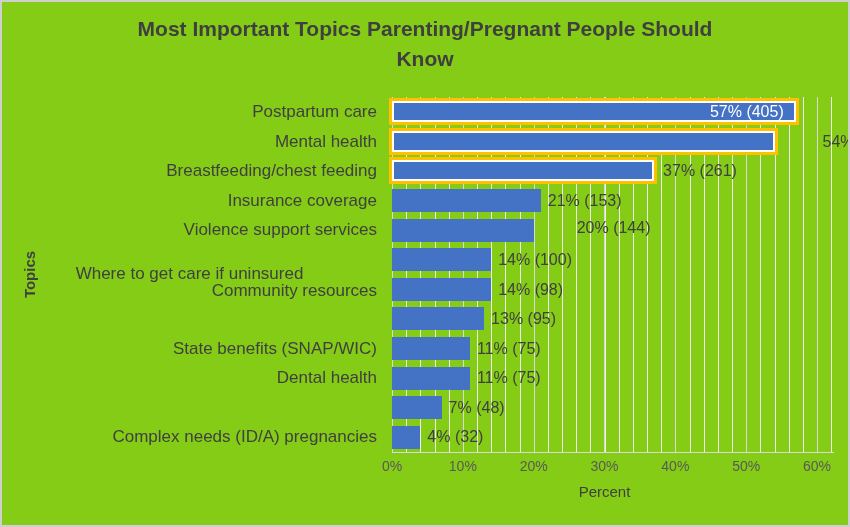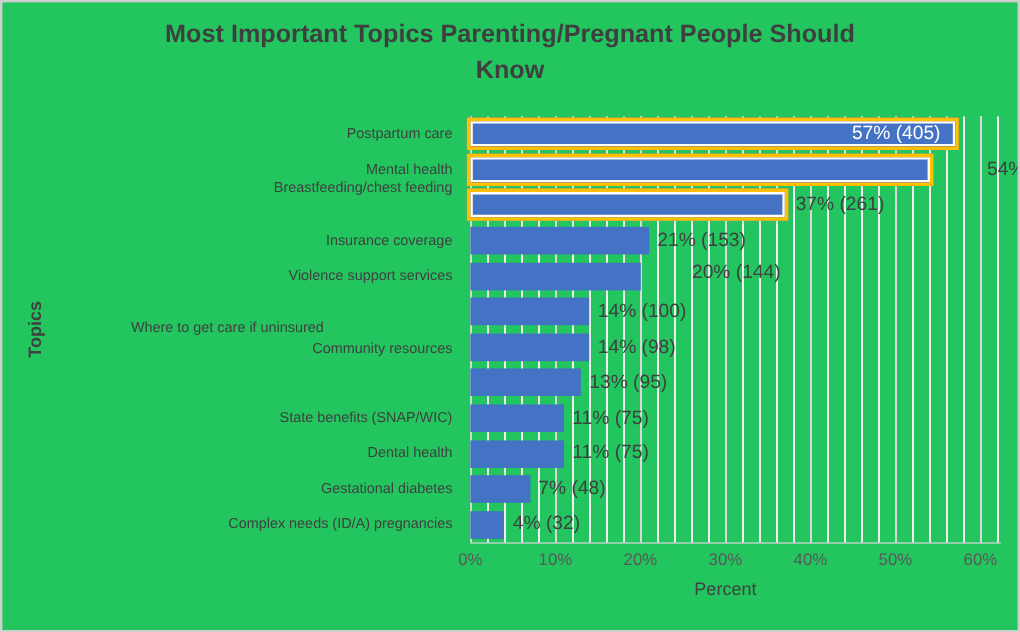--- a/index.html
+++ b/index.html
@@ -1,20 +1,20 @@
 <!DOCTYPE html>
 <html><head>
 <meta charset="utf-8">
 <style>
   html,body{margin:0;padding:0;background:#fff;}
   #canvas{
     position:relative;
     width:850px;height:527px;
     box-sizing:border-box;
-    background:#22c55e;
+    background:#84cc16;
     border:2px solid #d0cece;
     font-family:"Liberation Sans", sans-serif;
     overflow:hidden;
   }
   .chart-title{
     position:absolute;top:12px;left:0;right:0;
     text-align:center;
     font-size:21px;font-weight:bold;color:#3f3f3f;
     line-height:30px;
   }
@@ -26,21 +26,21 @@
     transform:rotate(-90deg);
     white-space:nowrap;
     font-size:15px;font-weight:bold;color:#404040;
   }
   .cats{
     position:absolute;left:0;top:95px;width:382px;height:355px;
   }
   .cat-label{
     position:absolute;left:0;right:7px;
     text-align:right;
-    font-size:12px;color:#404040;
+    font-size:17px;color:#404040;
     white-space:nowrap;
   }
   .plot{
     position:absolute;left:390px;top:95px;width:442px;height:355px;
     border-bottom:1px solid #d9d9d9;
     background-image:
       repeating-linear-gradient(to right, #d9d9d9 0 1px, transparent 1px 70.83px),
       repeating-linear-gradient(to right, #efefef 0 1px, transparent 1px 14.167px);
   }
   .bar{
@@ -86,28 +86,27 @@
     <div>Know</div>
   </div>
 
   <div class="y-title">
     <span>Topics</span>
   </div>
 
   <div class="cats">
       <div class="cat-label" style="top: 0px; height: 29.5833px; line-height: 29.5833px;">Postpartum care</div>
       <div class="cat-label" style="top: 29.5833px; height: 29.5833px; line-height: 29.5833px;">Mental health</div>
-      <div class="cat-label" style="top: 45px; height: 29.5833px; line-height: 29.5833px; padding-left: 13px;">Breastfeeding/chest feeding</div>
+      <div class="cat-label" style="top: 59px; height: 29.5833px; line-height: 29.5833px; padding-left: 13px;">Breastfeeding/chest feeding</div>
       <div class="cat-label" style="top: 88.75px; height: 29.5833px; line-height: 29.5833px;">Insurance coverage</div>
       <div class="cat-label" style="top: 118.333px; height: 29.5833px; line-height: 29.5833px;">Violence support services</div>
       <div class="cat-label" style="top: 162px; height: 29.5833px; line-height: 29.5833px; text-align: center;">Where to get care if uninsured</div>
       <div class="cat-label" style="top: 179px; height: 29.5833px; line-height: 29.5833px;">Community resources</div>
       <div class="cat-label" style="top: 236.667px; height: 29.5833px; line-height: 29.5833px;">State benefits (SNAP/WIC)</div>
       <div class="cat-label" style="top: 266.25px; height: 29.5833px; line-height: 29.5833px;">Dental health</div>
-      <div class="cat-label" style="top: 295.833px; height: 29.5833px; line-height: 29.5833px;">Gestational diabetes</div>
       <div class="cat-label" style="top: 325.417px; height: 29.5833px; line-height: 29.5833px;">Complex needs (ID/A) pregnancies</div>
     </div>
 
   <div class="plot">
       <div class="bar hl" style="width: 403.75px; top: 1.29167px; left: -3px;"></div>
       <div class="val-label inside" style="left: 0px; width: 391.75px; top: 1.29167px; line-height: 27px;">57% (405)</div>
       <div class="bar hl" style="width: 382.5px; top: 30.875px; left: -3px;"></div>
       <div class="val-label" style="left: 391.5px; top: 29.5833px; line-height: 29.5833px; margin-left: 39px;">54% (384)</div>
       <div class="bar hl" style="width: 262.083px; top: 60.4583px; left: -3px;"></div>
       <div class="val-label" style="left: 271.083px; top: 59.1667px; line-height: 29.5833px;">37% (261)</div>

